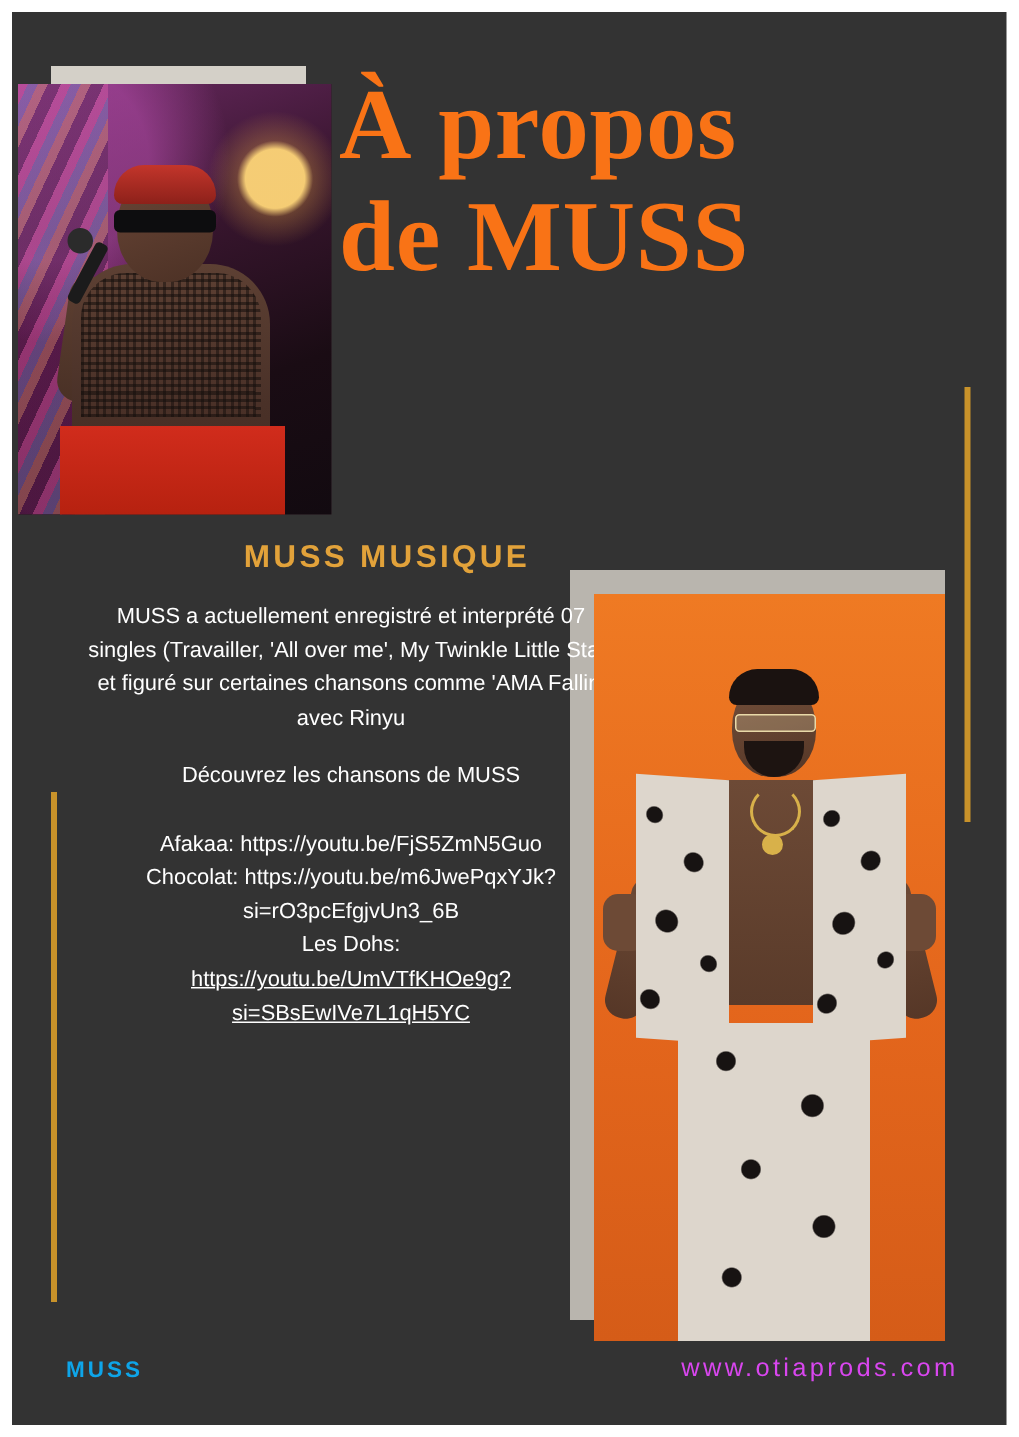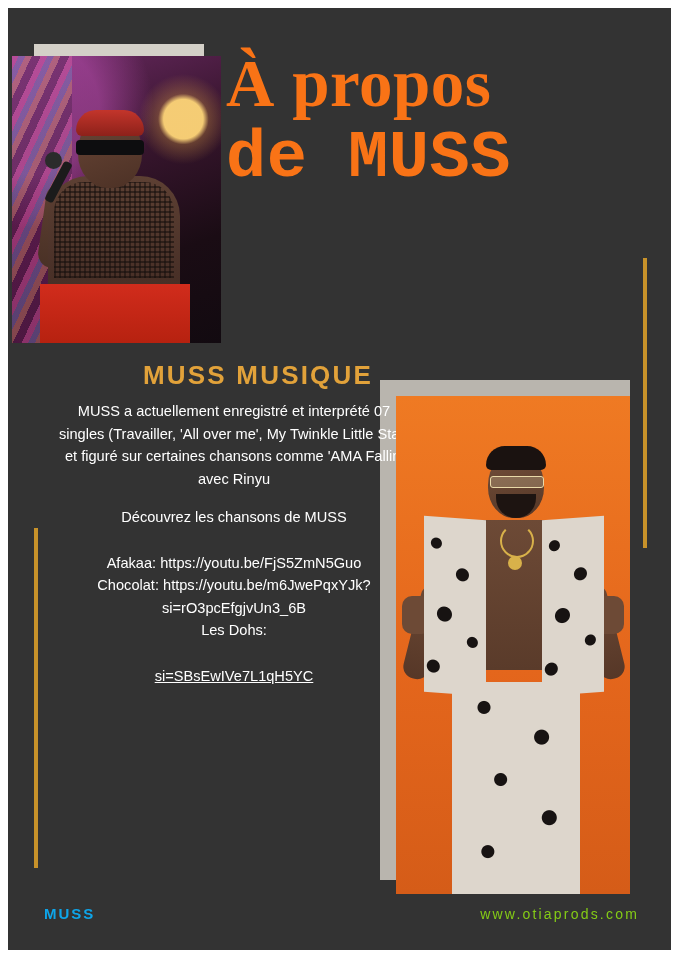--- a/index.html
+++ b/index.html
@@ -163,31 +163,31 @@
     top: 38px;
     width: 420px;
     color: #f97316;
     font-family: "Liberation Serif", serif;
     font-weight: bold;
     font-size: 67px;
     line-height: 1.12;
     letter-spacing: 0.5px;
   }
   .title .l1 { display: block; }
-  .title .l2 { display: block; font-family: Liberation Mono, monospace; }
+  .title .l2 { display: block; }
 
   
   .section-heading {
     position: absolute;
     left: 90px;
     top: 352px;
     width: 320px;
     text-align: center;
     color: #e2a23a;
-    font-size: 26px;
+    font-size: 21px;
     font-weight: bold;
     letter-spacing: 2.2px;
   }
 
   
   .body-col {
     position: absolute;
     left: 30px;
     top: 392px;
     width: 360px;
@@ -323,22 +323,22 @@
     bottom: 28px;
     color: #0ea5e9;
     font-size: 15px;
     font-weight: bold;
     letter-spacing: 2px;
   }
   .footer-right {
     position: absolute;
     right: 32px;
     bottom: 28px;
-    color: #84cc16;
-    font-size: 14px;
+    color: #d946ef;
+    font-size: 17px;
     letter-spacing: 2.2px;
   }
 </style>
 </head>
 <body>
 
 <div class="page">
   <div class="poster">
 
     <div class="top-grey-bar"></div>
@@ -369,21 +369,21 @@
 
     <div class="body-col">
       <p>MUSS a actuellement enregistré et interprété 07 singles (Travailler, 'All over me', My Twinkle Little Star) et figuré sur certaines chansons comme 'AMA Fallin' avec Rinyu</p>
       <p class="links">
         <span>Découvrez les chansons de MUSS</span><br>
         <br>
         <span>Afakaa: https://youtu.be/FjS5ZmN5Guo</span><br>
         <span>Chocolat: https://youtu.be/m6JwePqxYJk?</span><br>
         <span>si=rO3pcEfgjvUn3_6B</span><br>
         <span>Les Dohs:</span><br>
-        <br>
+        <span class="link-underline">https://youtu.be/UmVTfKHOe9g?</span><br>
         <span class="link-underline">si=SBsEwIVe7L1qH5YC</span>
       </p>
     </div>
 
     <div class="photo-portrait">
       <div class="bg"></div>
       <div class="pp-arm-l"></div>
       <div class="pp-arm-r"></div>
       <div class="pp-hand-l"></div>
       <div class="pp-hand-r"></div>

